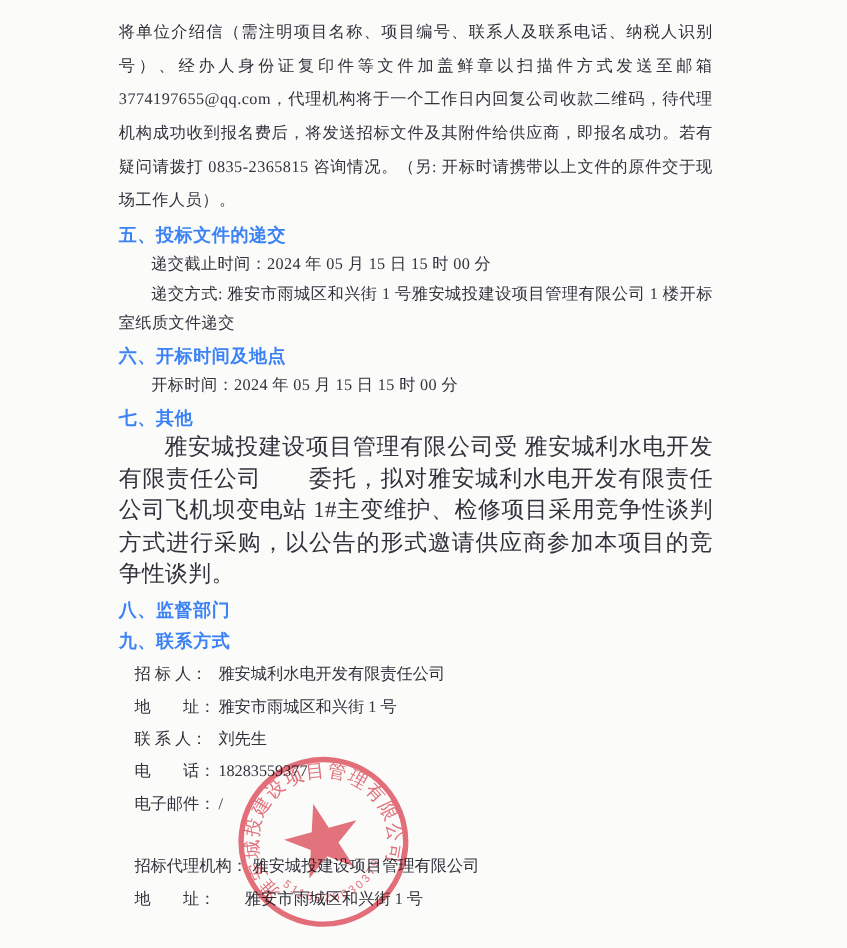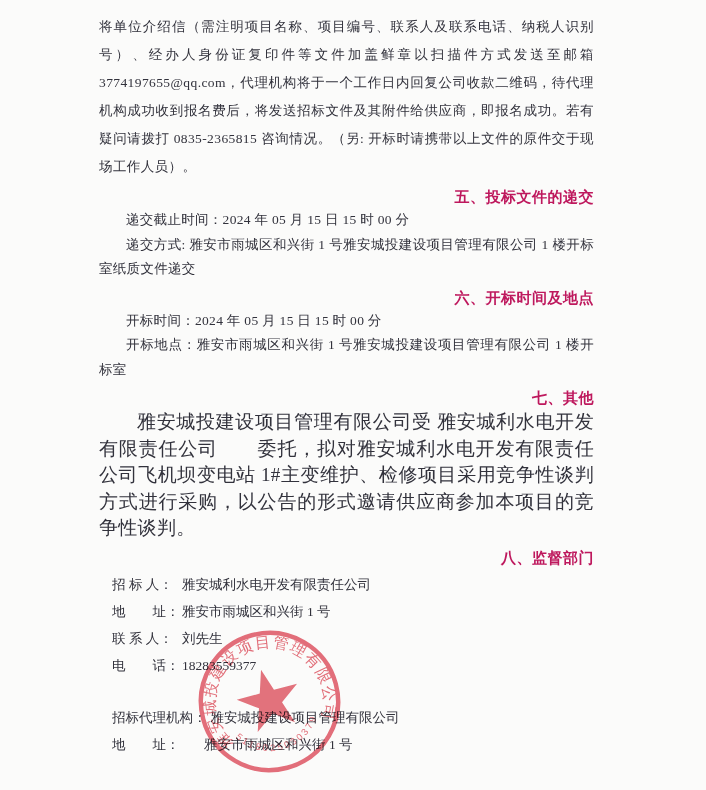--- a/index.html
+++ b/index.html
@@ -14,23 +14,23 @@
   .page { width:706px; height:790px; padding:13px 112px 0 99px; position:relative; }
 
   .intro {
     font-size:13.5px; line-height:28px;
     text-align:justify; text-justify:inter-ideograph;
     letter-spacing:.4px;
   }
 
   h3.sec-heading {
     font-family:"Liberation Sans","DejaVu Sans",sans-serif;
-    font-weight:bold; color:#be185d;
+    font-weight:bold; color:#3b82f6;
     font-size:15px; line-height:21px;
-    margin:5px 0 1px 0; letter-spacing:.5px;text-align:right;
+    margin:5px 0 1px 0; letter-spacing:.5px;
   }
 
   p.sec-line {
     font-size:13.5px; line-height:24.5px;
     text-indent:2em; text-align:justify; text-justify:inter-ideograph;
     letter-spacing:.3px;
   }
   p.sec-para {
     font-size:19px; line-height:26.5px;
     text-indent:2em; text-align:justify; text-justify:inter-ideograph;
@@ -62,40 +62,43 @@
 <div class="page">
 
   <p class="intro">将单位介绍信（需注明项目名称、项目编号、联系人及联系电话、纳税人识别号）、经办人身份证复印件等文件加盖鲜章以扫描件方式发送至邮箱 3774197655@qq.com，代理机构将于一个工作日内回复公司收款二维码，待代理机构成功收到报名费后，将发送招标文件及其附件给供应商，即报名成功。若有疑问请拨打 0835-2365815 咨询情况。（另: 开标时请携带以上文件的原件交于现场工作人员）。</p>
 
   <h3 class="sec-heading">五、投标文件的递交</h3>
   <p class="sec-line">递交截止时间：2024 年 05 月 15 日  15 时 00 分</p>
   <p class="sec-line">递交方式: 雅安市雨城区和兴街 1 号雅安城投建设项目管理有限公司 1 楼开标室纸质文件递交</p>
 
   <h3 class="sec-heading">六、开标时间及地点</h3>
   <p class="sec-line">开标时间：2024 年 05 月 15 日  15 时 00 分</p>
-  <p class="sec-line">开标地点：雅安市雨城区和兴街 1 号雅安城投建设项目管理有限公司 1 楼开标室</p>
 
   <h3 class="sec-heading">七、其他</h3>
   <p class="sec-para">雅安城投建设项目管理有限公司受 雅安城利水电开发有限责任公司　　委托，拟对雅安城利水电开发有限责任公司飞机坝变电站 1#主变维护、检修项目采用竞争性谈判方式进行采购，以公告的形式邀请供应商参加本项目的竞争性谈判。</p>
 
   <h3 class="sec-heading">八、监督部门</h3>
 
+  <h3 class="sec-heading">九、联系方式</h3>
 
   <div class="contact-block tenderer">
     <div class="contact-row">
       <span class="c-label">招 标 人：</span><span class="c-value">雅安城利水电开发有限责任公司</span>
     </div>
     <div class="contact-row">
       <span class="c-label">地　　址：</span><span class="c-value">雅安市雨城区和兴街 1 号</span>
     </div>
     <div class="contact-row">
       <span class="c-label">联 系 人：</span><span class="c-value">刘先生</span>
     </div>
     <div class="contact-row">
       <span class="c-label">电　　话：</span><span class="c-value">18283559377</span>
+    </div>
+    <div class="contact-row">
+      <span class="c-label">电子邮件：</span><span class="c-value">/</span>
     </div>
   </div>
 
   <div class="contact-block agency">
     <div class="contact-row">
       <span class="c-label">招标代理机构：</span><span class="c-value">雅安城投建设项目管理有限公司</span>
     </div>
     <div class="contact-row c-row-rest">
       <span class="c-label">地　　址：</span><span class="c-value">雅安市雨城区和兴街 1 号</span>
     </div>

